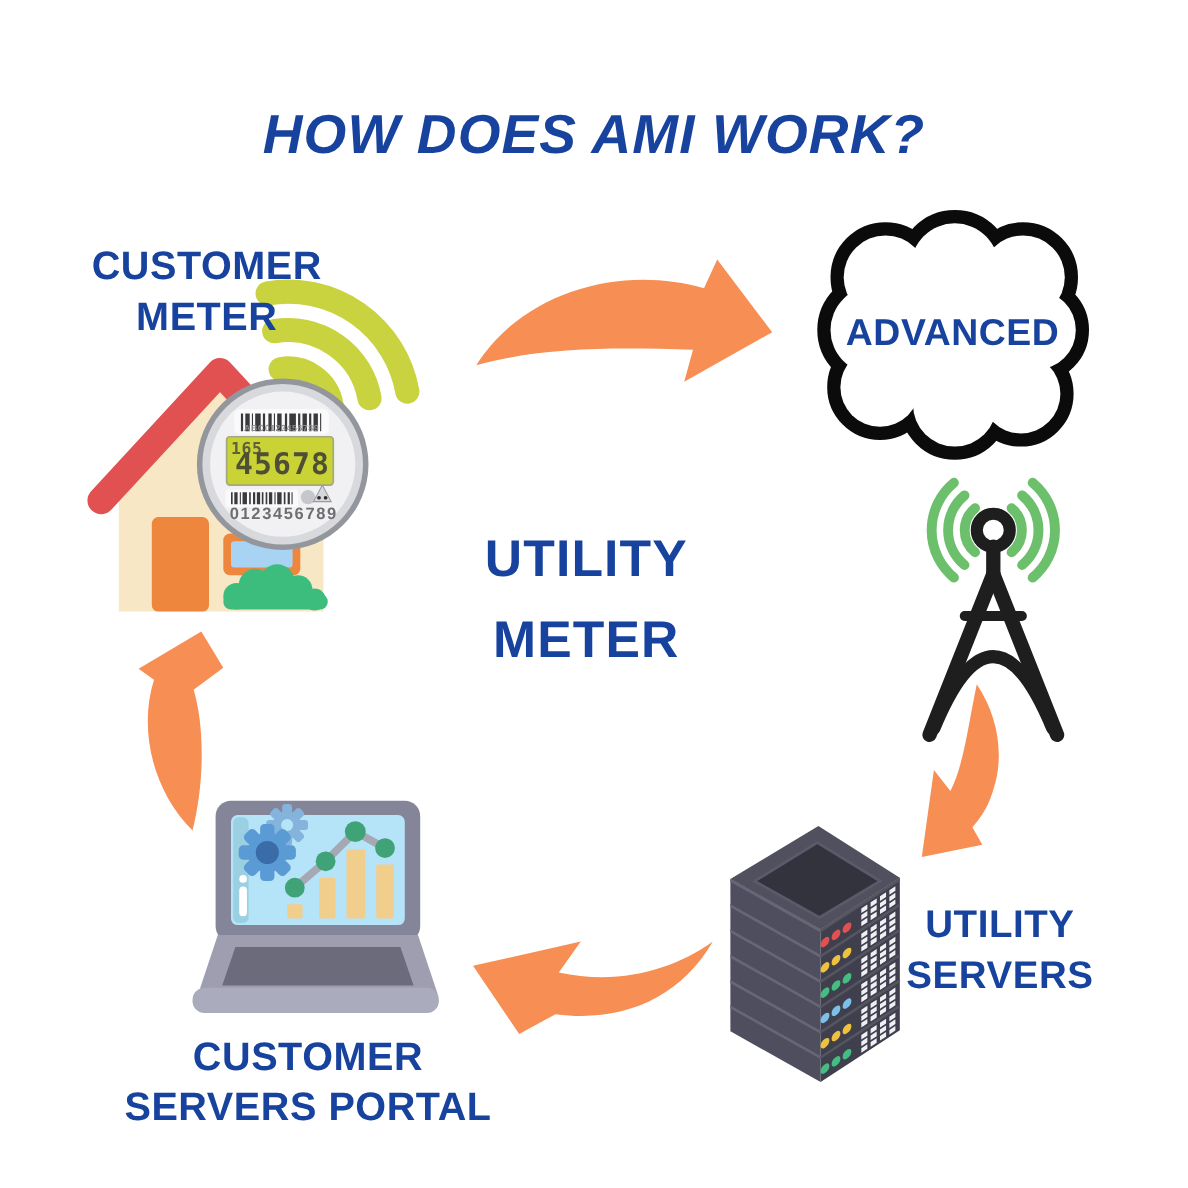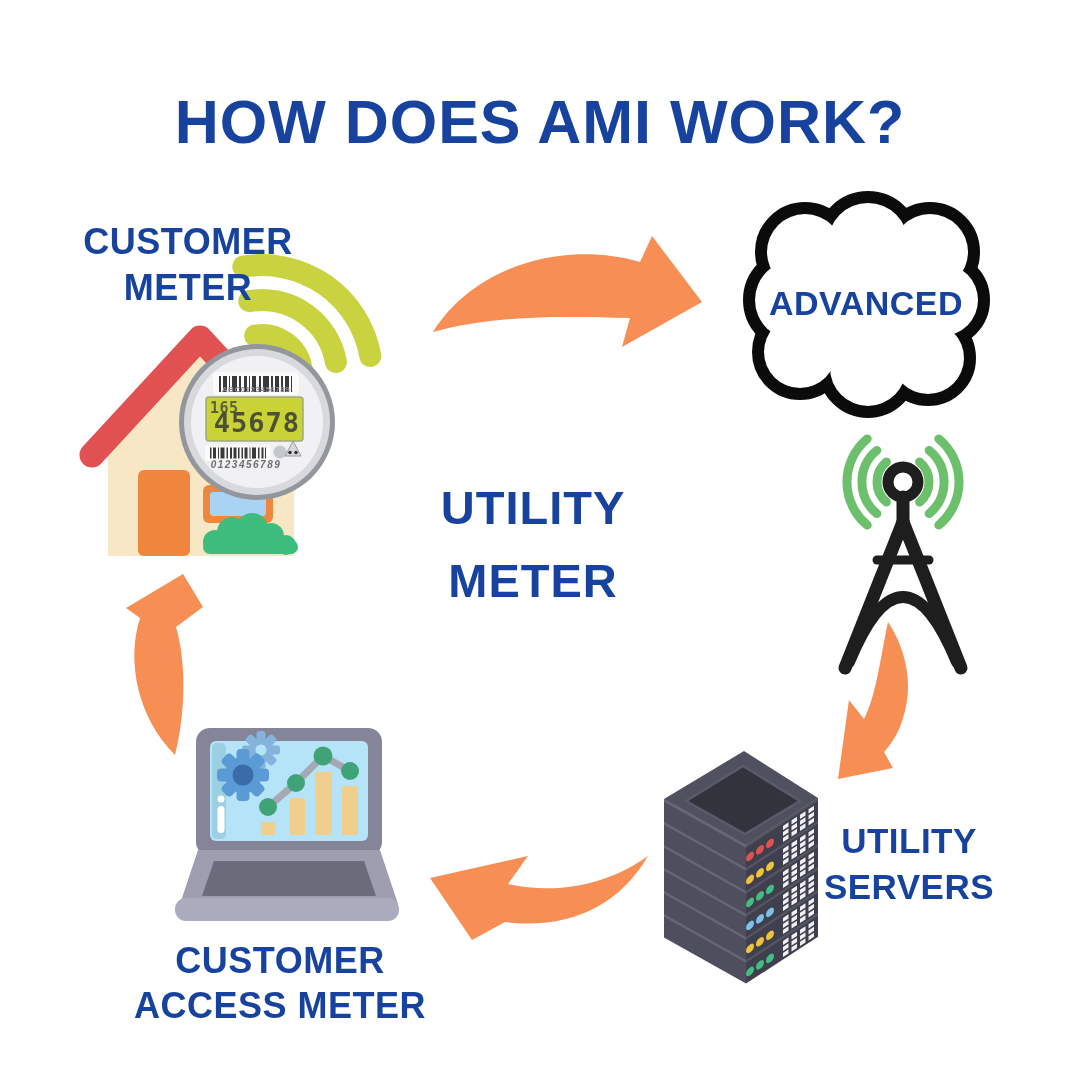--- a/index.html
+++ b/index.html
@@ -5,34 +5,34 @@
   html,body{margin:0;padding:0;background:#fff;}
   .canvas{
     position:relative;width:1080px;height:1080px;background:#ffffff;
     font-family:"Liberation Sans", sans-serif;overflow:hidden;
   }
   .art{position:absolute;left:0;top:0;}
   .label{
     position:absolute;color:#17439E;font-weight:bold;text-align:center;
     transform:translateX(-50%);white-space:nowrap;letter-spacing:0.5px;
   }
-  .title{font-size:61px;line-height:78px;top:83px;left:540px;letter-spacing:1px;}
+  .title{font-size:50px;line-height:78px;top:83px;left:540px;letter-spacing:1px;font-style:italic;}
   .node-label{font-size:36px;line-height:46px;}
   .meter-label{left:188px;top:219px;}
   .network-label{left:866px;top:282px;font-size:34px;line-height:42px;}
   .center-caption{left:533px;top:471px;font-size:47px;line-height:73px;letter-spacing:1px;}
   .servers-label{left:909px;top:818px;font-size:35px;line-height:46px;}
   .portal-label{left:280px;top:938px;font-size:36px;line-height:45px;}
   
   .meter-txt{
     position:absolute;transform:translateX(-50%);color:#8A8A8E;
     font-size:8px;letter-spacing:0.5px;white-space:nowrap;font-weight:bold;
   }
   .serial-top{left:256px;top:385px;}
-  .serial-bottom{left:246px;top:459px;font-size:10px;letter-spacing:1.5px;color:#6E6E72;font-style:italic;}
+  .serial-bottom{left:258px;top:459px;font-size:15px;letter-spacing:1.5px;color:#6E6E72;}
   .lcd-small{
     position:absolute;left:210px;top:399px;transform:none;
     font-family:"DejaVu Sans Mono", monospace;font-size:15px;font-weight:bold;color:#5E5F3C;
   }
   .lcd-big{
     position:absolute;left:207px;top:407px;width:93px;text-align:right;transform:none;
     font-family:"DejaVu Sans Mono", monospace;font-size:27px;font-weight:bold;
     color:#4E4F35;letter-spacing:1px;
   }
 </style>
@@ -341,21 +341,21 @@
     <div>METER</div>
   </div>
 
   <div class="label servers-label">
     <div>UTILITY</div>
     <div>SERVERS</div>
   </div>
 
   <div class="label portal-label">
     <div>CUSTOMER</div>
-    <div>ACCESS METER</div>
+    <div>SERVERS PORTAL</div>
   </div>
 
   <div class="meter-txt serial-top">ABC0123456789</div>
   <div class="meter-txt lcd-small">165</div>
   <div class="meter-txt lcd-big">45678</div>
   <div class="meter-txt serial-bottom">0123456789</div>
 
 </div>
 
 </body></html>

